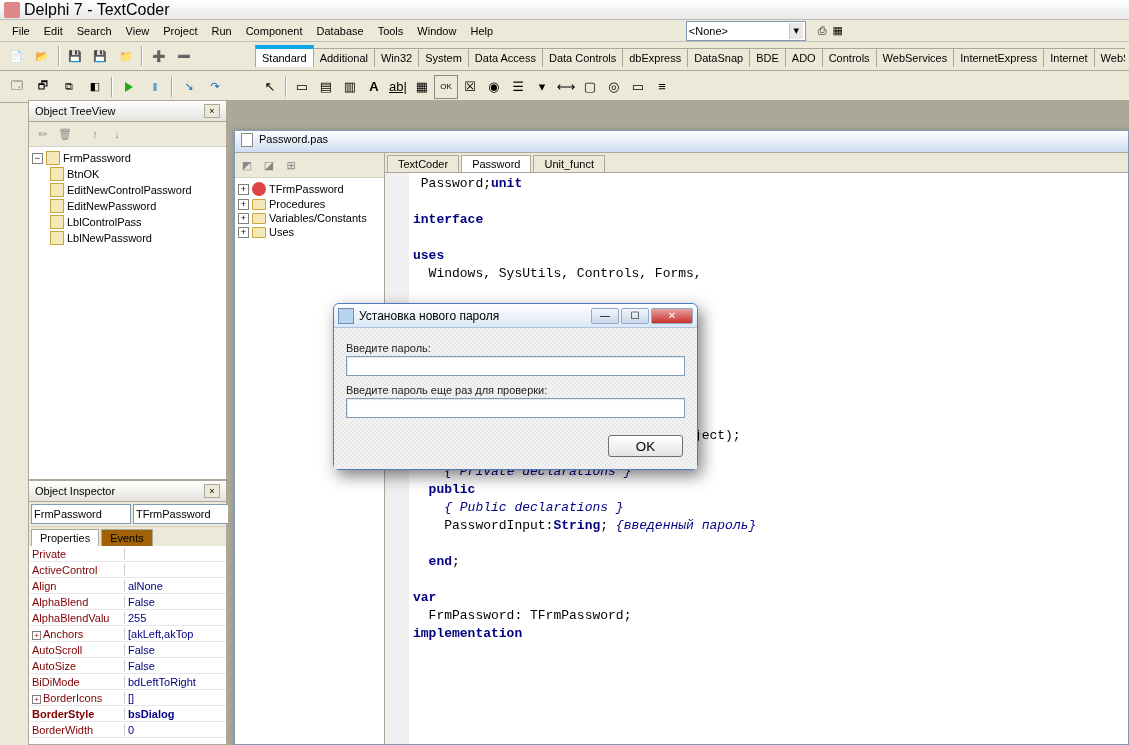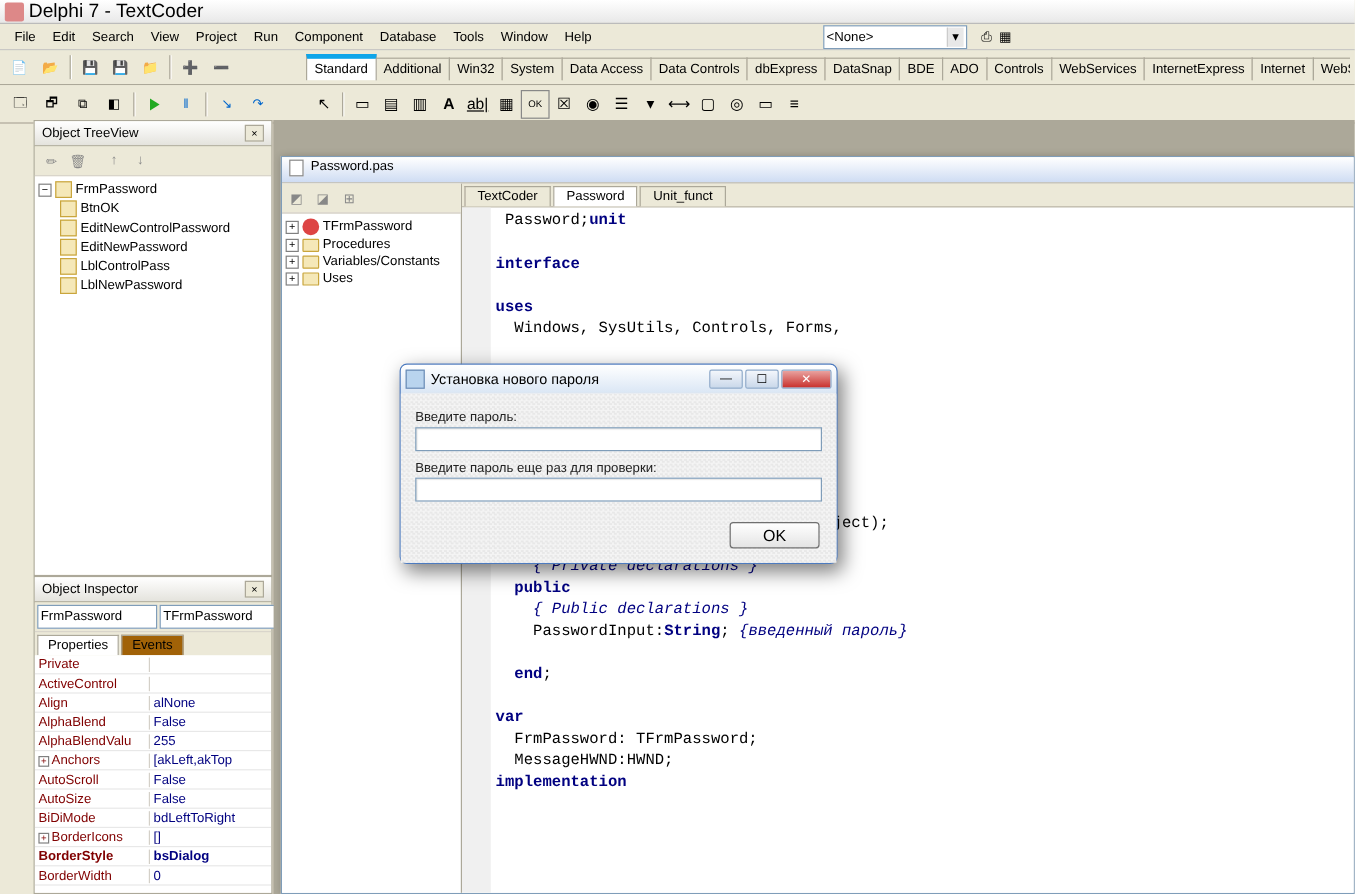--- a/index.html
+++ b/index.html
@@ -349,21 +349,20 @@
               <div class="line">  <span class="kw">private</span></div>
               <div class="line">    <span class="cm">{ Private declarations }</span></div>
               <div class="line">  <span class="kw">public</span></div>
               <div class="line">    <span class="cm">{ Public declarations }</span></div>
               <div class="line">    PasswordInput:<span class="kw">String</span>; <span class="cm">{введенный пароль}</span></div>
               <div class="line">&nbsp;</div>
               <div class="line">  <span class="kw">end</span>;</div>
               <div class="line">&nbsp;</div>
               <div class="line"><span class="kw">var</span></div>
               <div class="line">  FrmPassword: TFrmPassword;</div>
-              <div class="line">  MessageHWND:HWND;</div>
               <div class="line"><span class="kw">implementation</span></div>
             </div>
         </div>
       </div>
     </div>
   </div>
 </div>
 
 <div class="dialog">
   <div class="dialog-titlebar">

